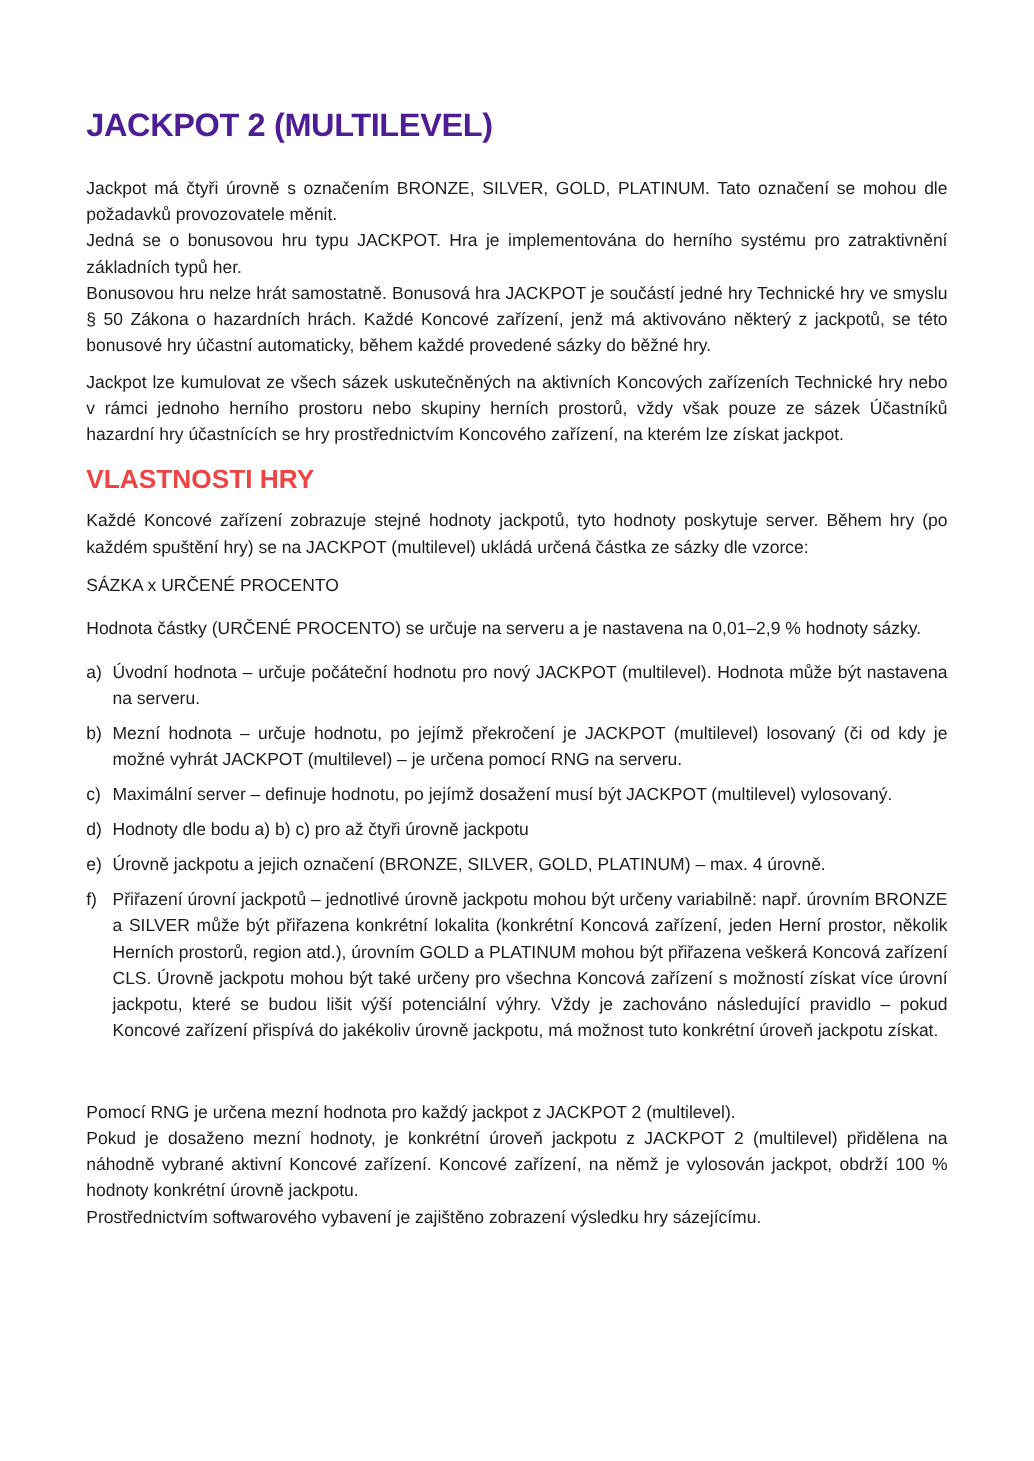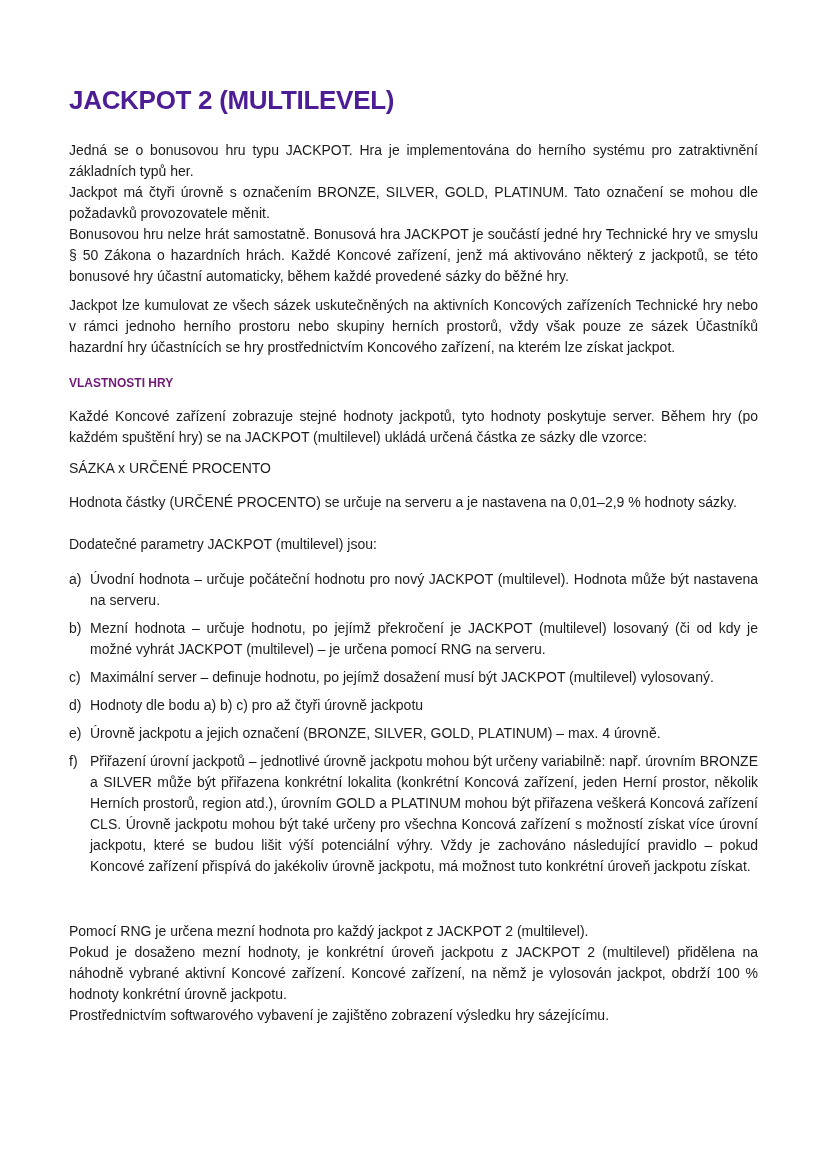--- a/index.html
+++ b/index.html
@@ -29,24 +29,24 @@
     color: #4c1d95;
   }
   p {
     margin: 0;
     text-align: justify;
   }
   .para-group p { margin: 0; }
   .cumulation { margin-top: 8px; }
   .section-heading {
     margin: 15px 0 0 0;
-    font-size: 12px;
+    font-size: 21px;
     line-height: 21px;
     font-weight: 700;
-    color: #701a75;
+    color: #ef4444;
   }
   .server-paragraph { margin-top: 12px; }
   .formula-line {
     margin: 10px 0 13px 0;
   }
   .hanging-indent {
     padding-left: 21px;
     text-indent: -21px;
   }
   .params-intro { margin-top: 21px; text-align: left; }
@@ -70,36 +70,35 @@
   .closing { margin-top: 44px; }
 </style>
 </head>
 <body>
 
 <div class="page">
 
   <h1 class="doc-title">JACKPOT 2 (MULTILEVEL)</h1>
 
   <div class="para-group">
+    <p>Jackpot má čtyři úrovně s označením BRONZE, SILVER, GOLD, PLATINUM. Tato označení se mohou dle požadavků provozovatele měnit.</p>
     <p>Jedná se o bonusovou hru typu JACKPOT. Hra je implementována do herního systému pro zatraktivnění základních typů her.</p>
-    <p>Jackpot má čtyři úrovně s označením BRONZE, SILVER, GOLD, PLATINUM. Tato označení se mohou dle požadavků provozovatele měnit.</p>
     <p>Bonusovou hru nelze hrát samostatně. Bonusová hra JACKPOT je součástí jedné hry Technické hry ve smyslu § 50 Zákona o hazardních hrách. Každé Koncové zařízení, jenž má aktivováno některý z jackpotů, se této bonusové hry účastní automaticky, během každé provedené sázky do běžné hry.</p>
   </div>
 
   <p class="cumulation">Jackpot lze kumulovat ze všech sázek uskutečněných na aktivních Koncových zařízeních Technické hry nebo v rámci jednoho herního prostoru nebo skupiny herních prostorů, vždy však pouze ze sázek Účastníků hazardní hry účastnících se hry prostřednictvím Koncového zařízení, na kterém lze získat jackpot.</p>
 
   <h2 class="section-heading">VLASTNOSTI HRY</h2>
 
   <p class="server-paragraph">Každé Koncové zařízení zobrazuje stejné hodnoty jackpotů, tyto hodnoty poskytuje server. Během hry (po každém spuštění hry) se na JACKPOT (multilevel) ukládá určená částka ze sázky dle vzorce:</p>
 
   <p class="formula-line">SÁZKA x URČENÉ PROCENTO</p>
 
   <p class="hanging-indent">Hodnota částky (URČENÉ PROCENTO) se určuje na serveru a je nastavena na 0,01–2,9 % hodnoty sázky.</p>
 
-  <p class="params-intro">Dodatečné parametry JACKPOT (multilevel) jsou:</p>
 
   <div class="param-list">
 
     <div class="param-item">
       <span class="param-marker">a)</span>
       <div class="param-text"><span class="param-term">Úvodní hodnota</span><span> – určuje počáteční hodnotu pro nový JACKPOT (multilevel). Hodnota může být nastavena na serveru.</span></div>
     </div>
 
     <div class="param-item">
       <span class="param-marker">b)</span>

